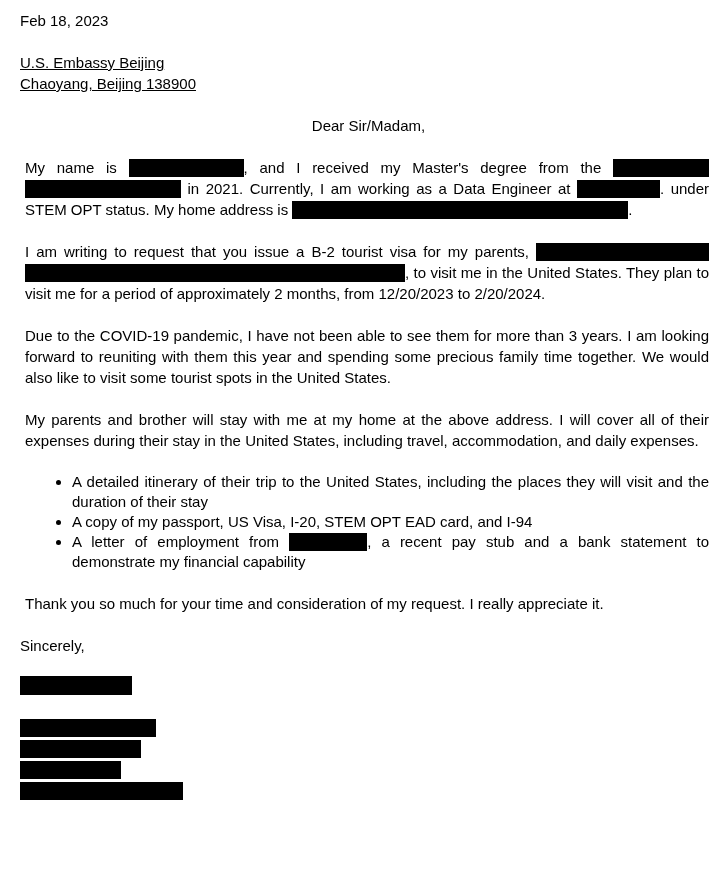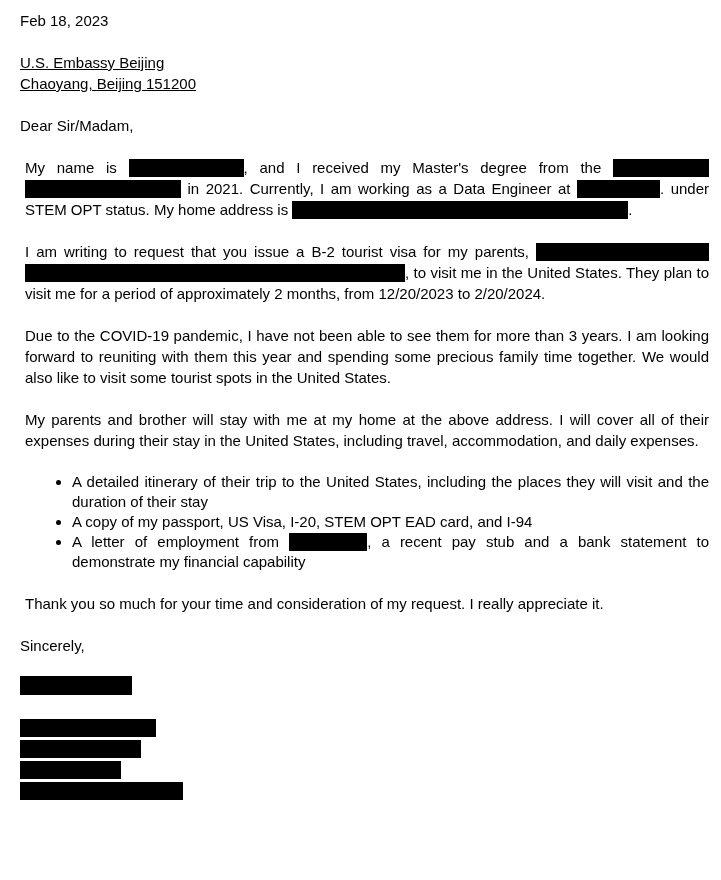--- a/index.html
+++ b/index.html
@@ -16,21 +16,21 @@
     line-height: 21px;
     color: #000000;
   }
   .page {
     padding: 10px 12px 0 20px;
   }
   .line { white-space: pre-wrap; }
 
   .date-line      { margin: 0 0 21px 0; }
   .address-block  { margin: 0 0 21px 0; text-decoration: underline; }
-  .salutation     { margin: 0 0 21px 0; }
+  .salutation     { margin: 0 0 21px 8px; text-align: center; }
 
   .para {
     margin: 0 0 21px 5px;
     text-align: justify;
   }
   .para.no-gap { margin-bottom: 0; }
 
   ul.attachments {
     margin: 4px 0 21px 0;
     padding-left: 52px;
@@ -55,21 +55,21 @@
 </style>
 </head>
 <body>
 
 <div class="page">
 
   <div class="line date-line">Feb 18, 2023</div>
 
   <div class="address-block">
     <div class="line">U.S. Embassy Beijing</div>
-    <div class="line">Chaoyang, Beijing 151200</div>
+    <div class="line">Chaoyang, Beijing 138900</div>
   </div>
 
   <div class="line salutation">Dear Sir/Madam,</div>
 
   <p class="para">My name is <span class="redaction-inline" style="width: 115px; background: rgb(0, 0, 0);"></span>, and I received my Master's degree from the <span class="redaction-inline" style="width: 96px; background: rgb(0, 0, 0);"></span> <span class="redaction-inline" style="width: 156px; background: rgb(0, 0, 0);"></span> in 2021. Currently, I am working as a Data Engineer at <span class="redaction-inline" style="width: 83px; background: rgb(0, 0, 0);"></span>. under STEM OPT status. My home address is <span class="redaction-inline" style="width: 336px; background: rgb(0, 0, 0);"></span>.</p>
 
   <p class="para">I am writing to request that you issue a B-2 tourist visa for my parents, <span class="redaction-inline" style="width: 173px; background: rgb(0, 0, 0);"></span> <span class="redaction-inline" style="width: 380px; background: rgb(0, 0, 0);"></span>, to visit me in the United States. They plan to visit me for a period of approximately 2 months, from 12/20/2023 to 2/20/2024.</p>
 
   <p class="para">Due to the COVID-19 pandemic, I have not been able to see them for more than 3 years. I am looking forward to reuniting with them this year and spending some precious family time together. We would also like to visit some tourist spots in the United States.</p>
 

